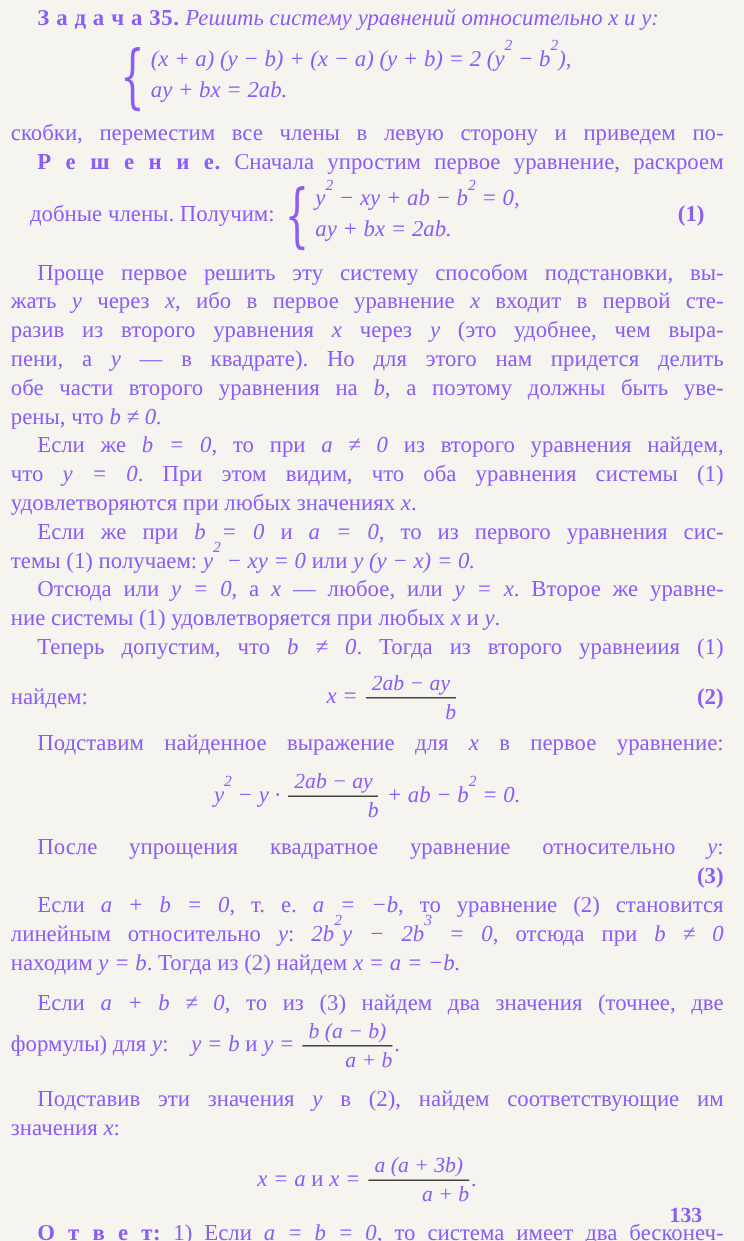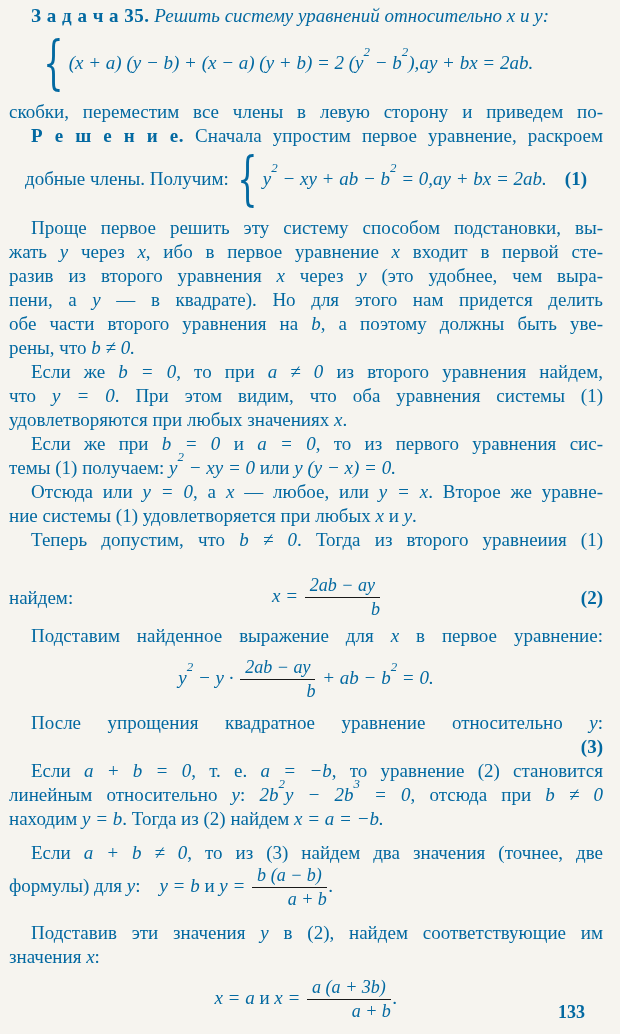--- a/index.html
+++ b/index.html
@@ -8,54 +8,54 @@
     background: #f6f4ef;
     font-family: "Liberation Serif", "DejaVu Serif", serif;
   }
   .page {
     position: relative;
     width: 612px; height: 1034px;
     box-sizing: border-box;
     padding: 4px 9px 0 9px;
     font-size: 19px;
     line-height: 24px;
-    color: #0369a1;
+    color: #8b5cf6;
     overflow: hidden;
     background: #f6f4ef;
   }
   .ln { margin: 0; }
   .j { text-align: justify; text-align-last: justify; }
   .indent { text-indent: 22px; }
   i { font-style: italic; }
   b { font-weight: 700; letter-spacing: 0.5px; }
   sup { font-size: 0.68em; line-height: 0; position: relative; top: -0.42em; font-style: italic; }
   .eqno { font-weight: 700; margin-left: auto; white-space: nowrap; }
   .row { display: flex; align-items: center; }
   .sysrow { display: flex; align-items: center; }
   .brace {
     display: inline-block;
     font-size: 58px; line-height: 1; font-weight: 400;
     transform: scaleX(0.55); transform-origin: 50% 50%;
     margin-right: -3px;
     font-family: "DejaVu Serif", serif;
   }
-  .syscol { display: flex; }
+  .syscol { display: flex; flex-direction: column; }
   .syscol .ln { line-height: 26px; white-space: nowrap; }
   .frac {
     display: inline-flex; flex-direction: column;
     text-align: right; vertical-align: middle;
     font-size: 0.95em; line-height: 1.18; margin: 0 2px;
   }
   .frac .num { display: block; border-bottom: 1.6px solid #191919; padding: 0 5px 1px; }
   .frac .den { display: block; padding-top: 1px; }
   .disp { display: flex; align-items: center; }
   .disp .eq { flex: 1; text-align: center; }
   .main-system { justify-content: center; margin: 6px 44px 8px 0; }
   .sol-row { margin: 2px 16px 8px; }
-  .d-assume { margin: 23px 0 3px; }
+  .d-assume { margin: 7px 0 3px; }
   .d-subst { margin: 9px 0 9px; }
   .d-values { margin: 8px 0 5px; }
   .gt { margin-top: 10px; }
   .pageno { position: absolute; right: 27px; bottom: 10px; font-weight: 700; font-size: 18px; }
 </style>
 </head>
 <body>
 
 <div class="page">
 

